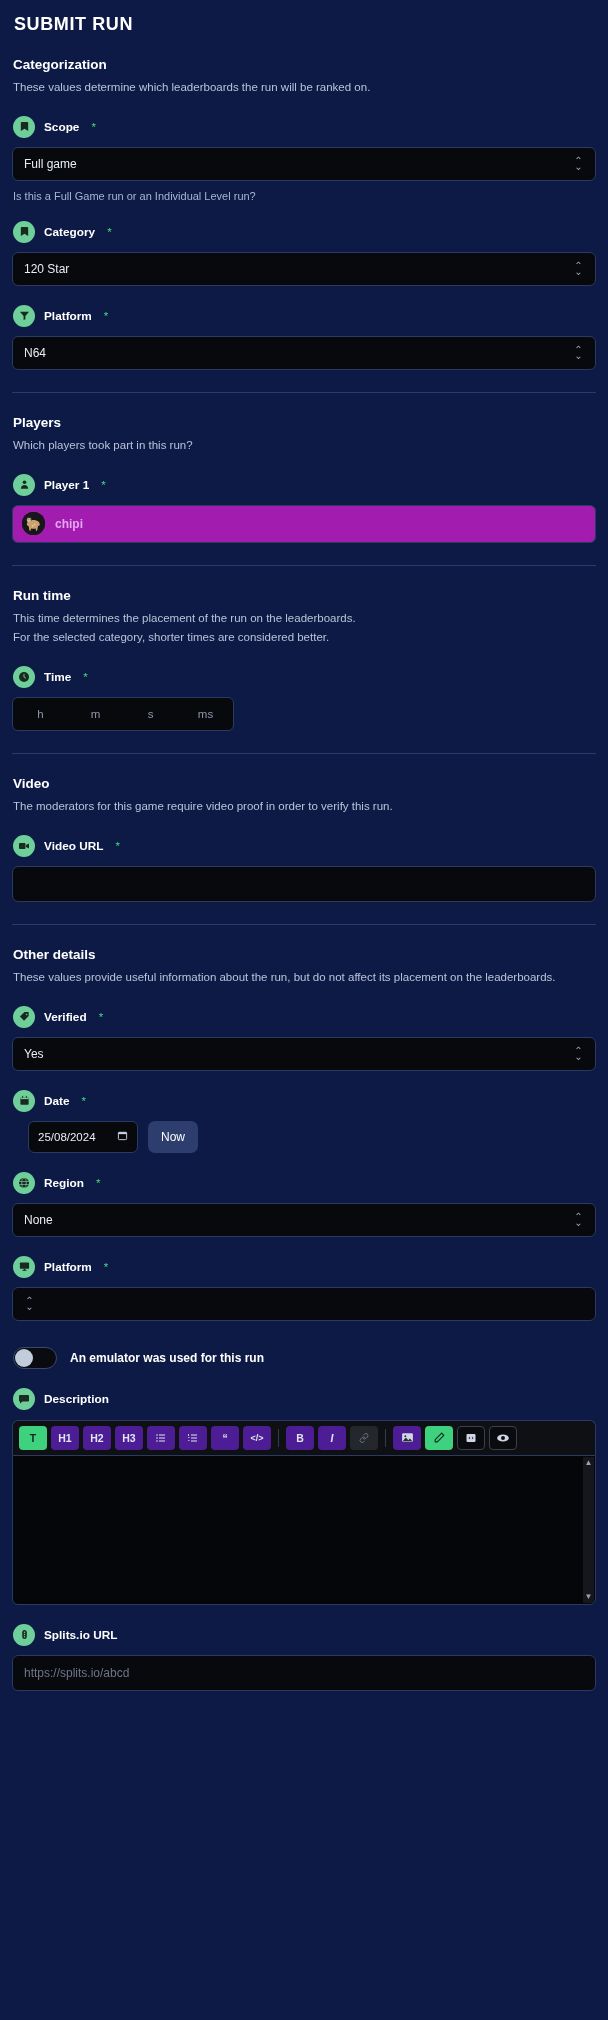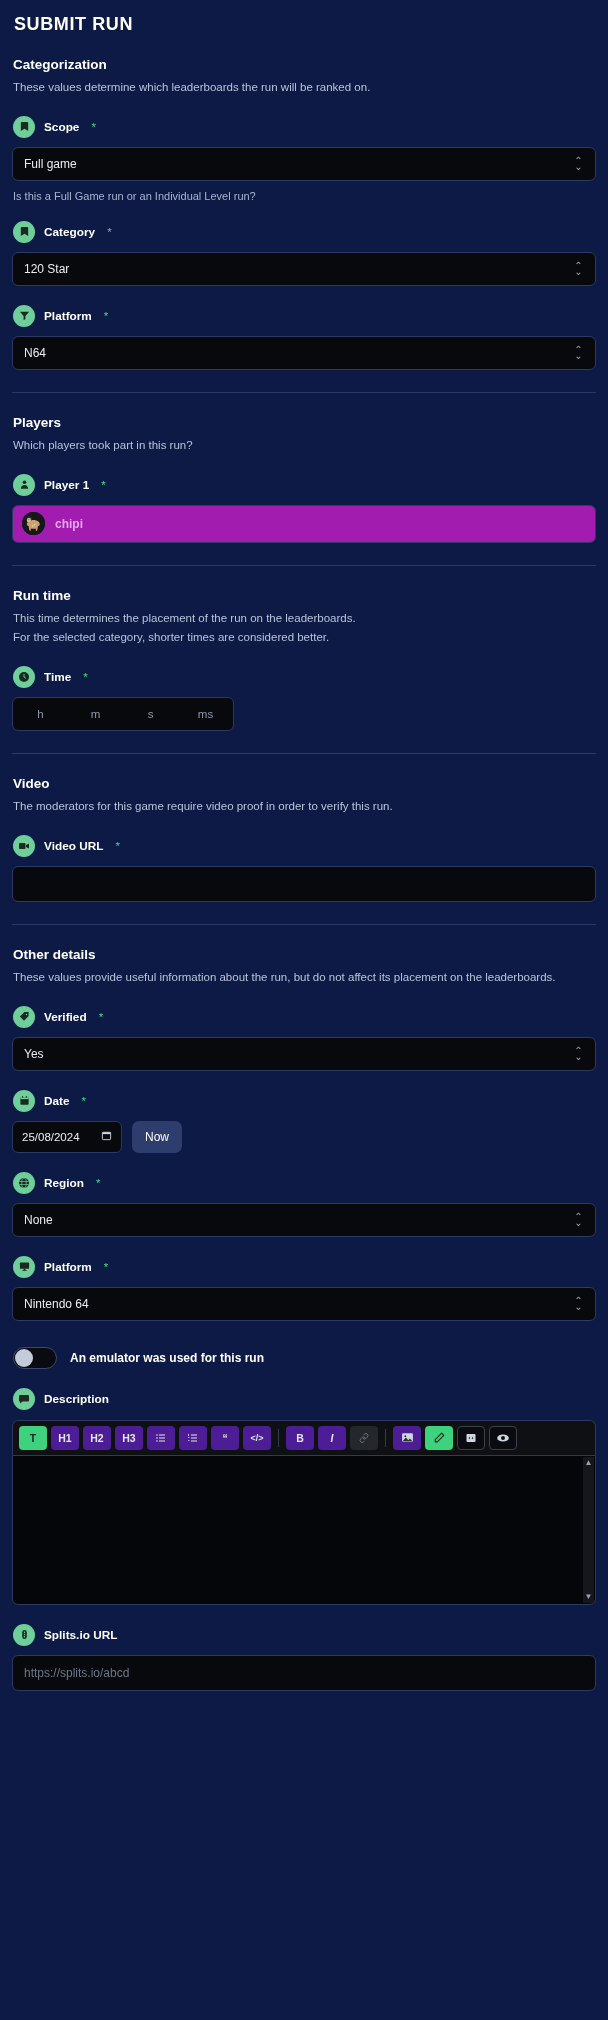--- a/index.html
+++ b/index.html
@@ -70,21 +70,21 @@
   }
   .time-cell {
     flex:1; text-align:center; font-size:11.5px; color:#8d98ae;
   }
 
   .date-row { display:flex; align-items:center; gap:10px; }
   .date-inp {
     width:110px; height:32px; background:#08090d;
     border:1px solid #2c3a62; border-radius:6px;
     display:flex; align-items:center; padding:0 9px; gap:6px;
-    font-size:11.5px; color:#e9edf5;
+    font-size:11.5px; color:#e9edf5;margin-left:16px;
   }
   .date-inp .dval { flex:1; }
   .now-btn {
     height:32px; padding:0 13px; background:#2c3d6e; border:none; border-radius:7px;
     color:#ffffff; font-size:12px; font-family:"Liberation Sans", sans-serif;
     display:flex; align-items:center; cursor:pointer;text-align:center;
   }
 
   .toggle-row { display:flex; align-items:center; gap:13px; margin-top:26px; margin-left:1px; }
   .toggle {
@@ -359,21 +359,20 @@
           <svg width="11" height="11" viewBox="0 0 24 24">
               <rect x="2" y="3" width="20" height="14" rx="2" fill="#1b2a1f"></rect>
               <rect x="10" y="17" width="4" height="3" fill="#1b2a1f"></rect>
               <rect x="7" y="20" width="10" height="2" rx="1" fill="#1b2a1f"></rect>
             </svg>
         </span>
         <span class="lbl">Platform</span>
         <span class="req">*</span>
       </div>
       <div class="ctrl">
-        <span class="val">Nintendo 64</span>
         <span class="spin">
             <span>⌃</span>
             <span>⌄</span>
           </span>
       </div>
     </div>
 
     <div class="toggle-row">
       <div class="toggle">
         <div class="knob"></div>

